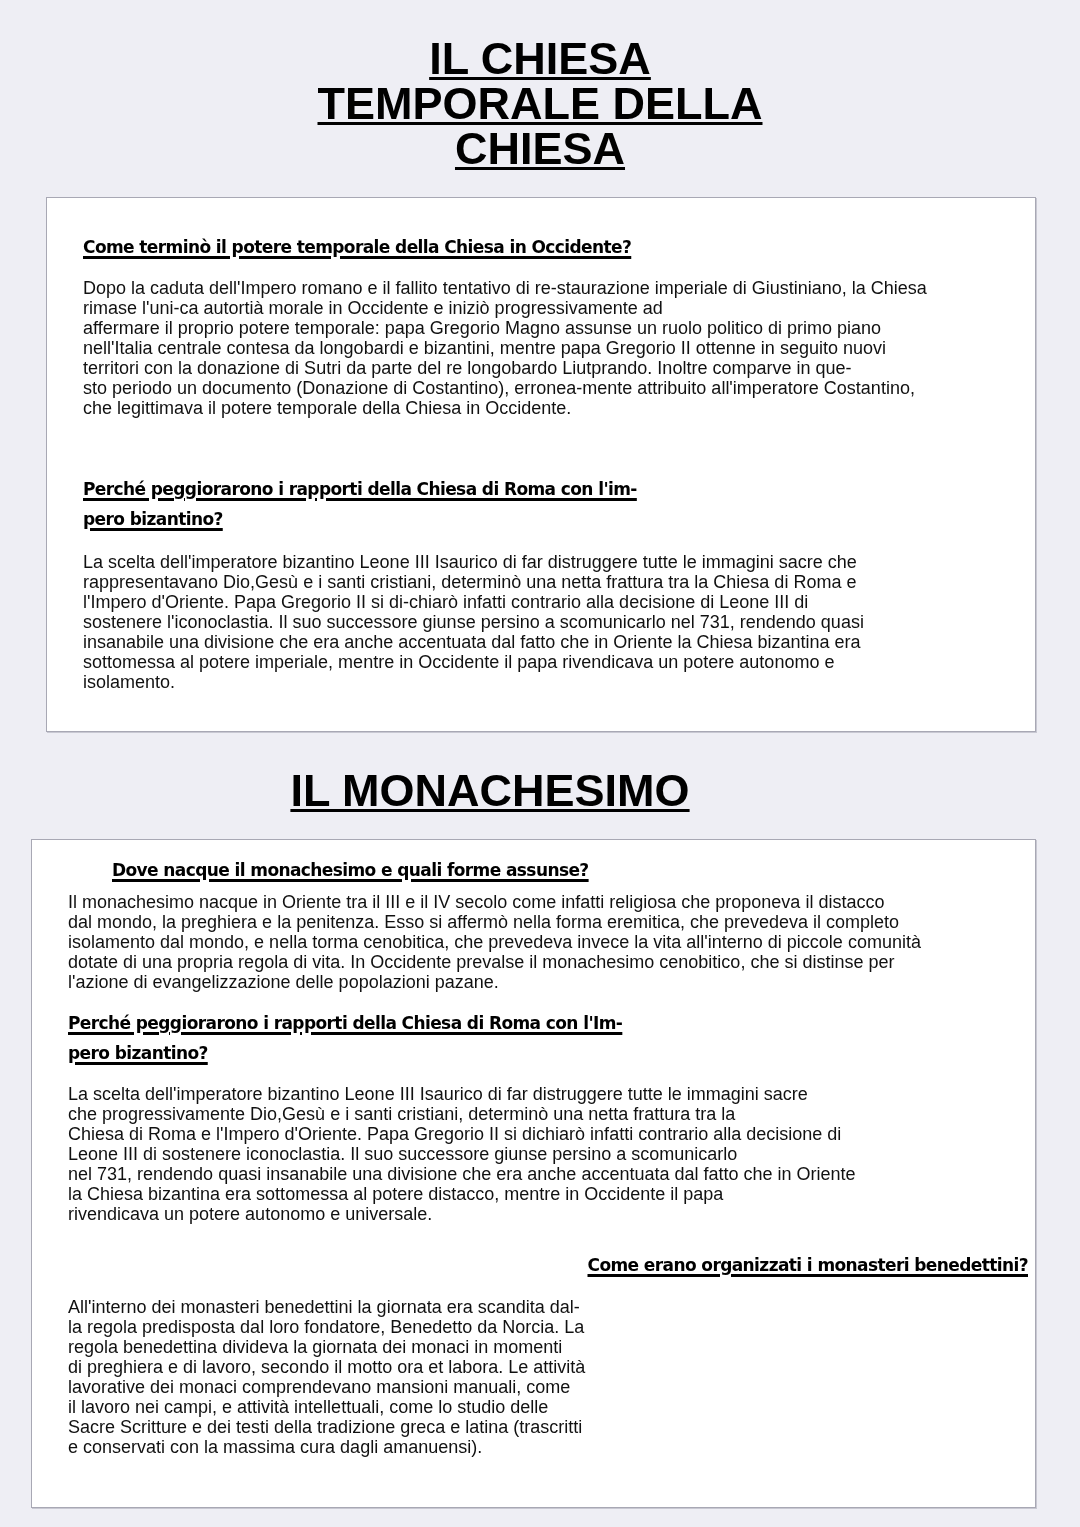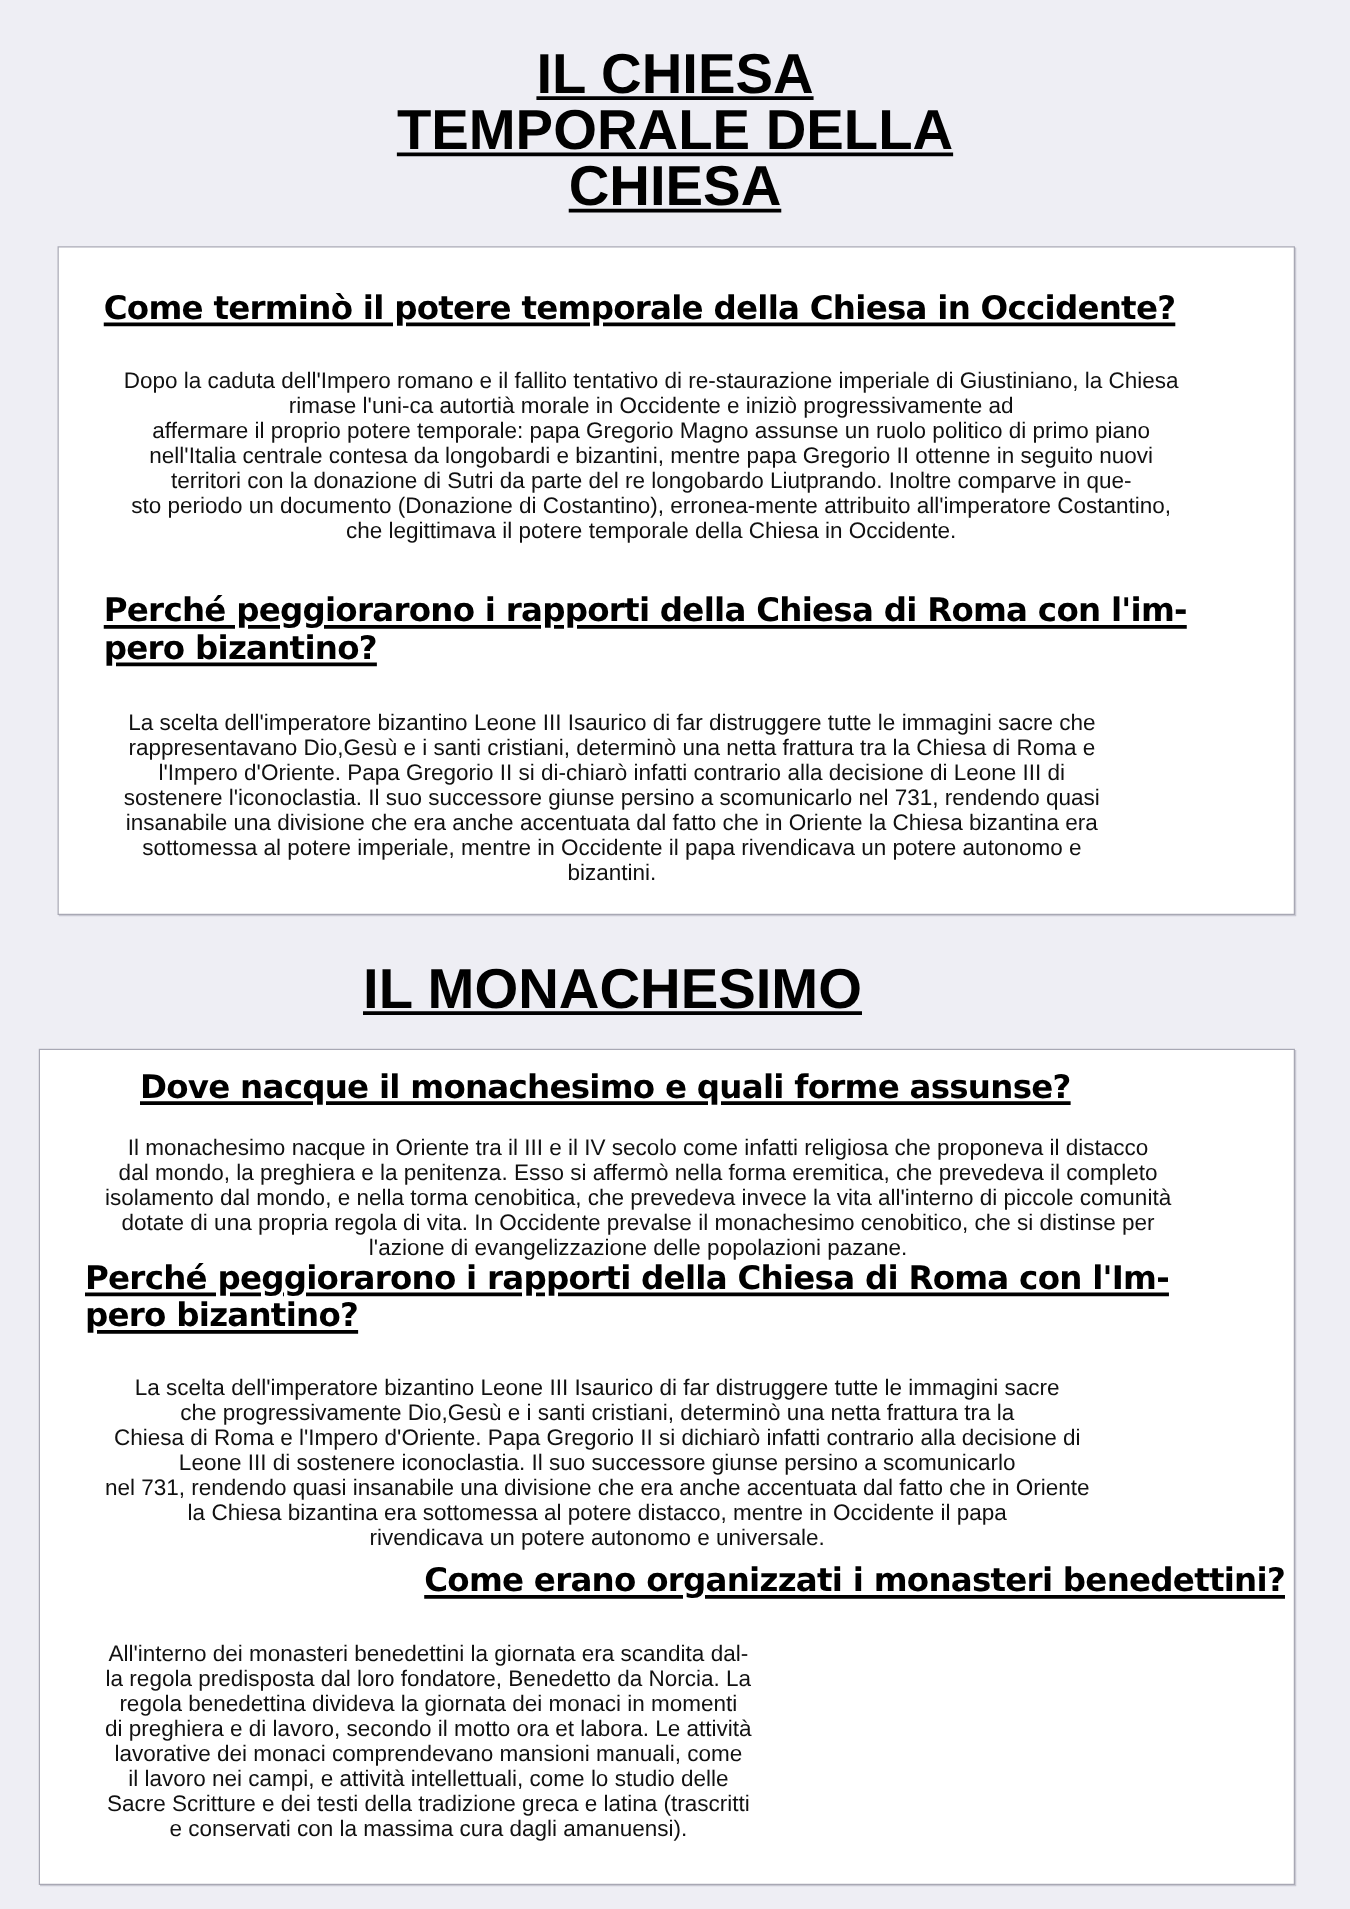--- a/index.html
+++ b/index.html
@@ -40,36 +40,35 @@
       box-shadow: 1px 1px 0 #c8c8d2;
       box-sizing: border-box;
     }
     #box-1 { left: 46px; top: 197px; width: 990px; height: 535px; }
     #box-2 { left: 31px; top: 839px; width: 1005px; height: 669px; }
     .q-heading {
       position: absolute;
       margin: 0;
       font-family: "DejaVu Sans", sans-serif;
       font-weight: bold;
-      font-size: 26px;
+      font-size: 17px;
       line-height: 30px;
       letter-spacing: -0.6px;
       text-decoration: underline;
       text-decoration-thickness: 3px;
       text-underline-offset: 3px;
       color: #000;
     }
     .para {
       position: absolute;
-      margin: 16px;
+      margin: 0;
       font-family: "Liberation Sans", sans-serif;
       font-size: 18px;
       line-height: 20px;
       color: #111;
-      text-align: center;
     }
     .para span { display: block; white-space: nowrap; }
     
     #h1 { left: 36px; top: 34px; width: 945px; }
     #p1 { left: 36px; top: 80px; }
     #h2 { left: 36px; top: 276px; width: 945px; }
     #p2 { left: 36px; top: 354px; }
     
     #h3 { left: 36px; top: 15px; width: 960px; margin-left: 44px; }
     #p3 { left: 36px; top: 52px; }
@@ -103,21 +102,21 @@
     <span style="display:block">Perché peggiorarono i rapporti della Chiesa di Roma con l'im-</span>
     <span style="display:block">pero bizantino?</span>
   </h2>
   <p id="p2" class="para">
     <span>La scelta dell'imperatore bizantino Leone III Isaurico di far distruggere tutte le immagini sacre che</span>
     <span>rappresentavano Dio,Gesù e i santi cristiani, determinò una netta frattura tra la Chiesa di Roma e</span>
     <span>l'Impero d'Oriente. Papa Gregorio II si di-chiarò infatti contrario alla decisione di Leone III di</span>
     <span>sostenere l'iconoclastia. Il suo successore giunse persino a scomunicarlo nel 731, rendendo quasi</span>
     <span>insanabile una divisione che era anche accentuata dal fatto che in Oriente la Chiesa bizantina era</span>
     <span>sottomessa al potere imperiale, mentre in Occidente il papa rivendicava un potere autonomo e</span>
-    <span>bizantini.</span>
+    <span>isolamento.</span>
   </p>
 </div>
 
 <h1 id="title-2" class="main-title">IL MONACHESIMO</h1>
 
 <div id="box-2" class="box">
   <h2 id="h3" class="q-heading">Dove nacque il monachesimo e quali forme assunse?</h2>
   <p id="p3" class="para">
     <span>Il monachesimo nacque in Oriente tra il III e il IV secolo come infatti religiosa che proponeva il distacco</span>
     <span>dal mondo, la preghiera e la penitenza. Esso si affermò nella forma eremitica, che prevedeva il completo</span>

